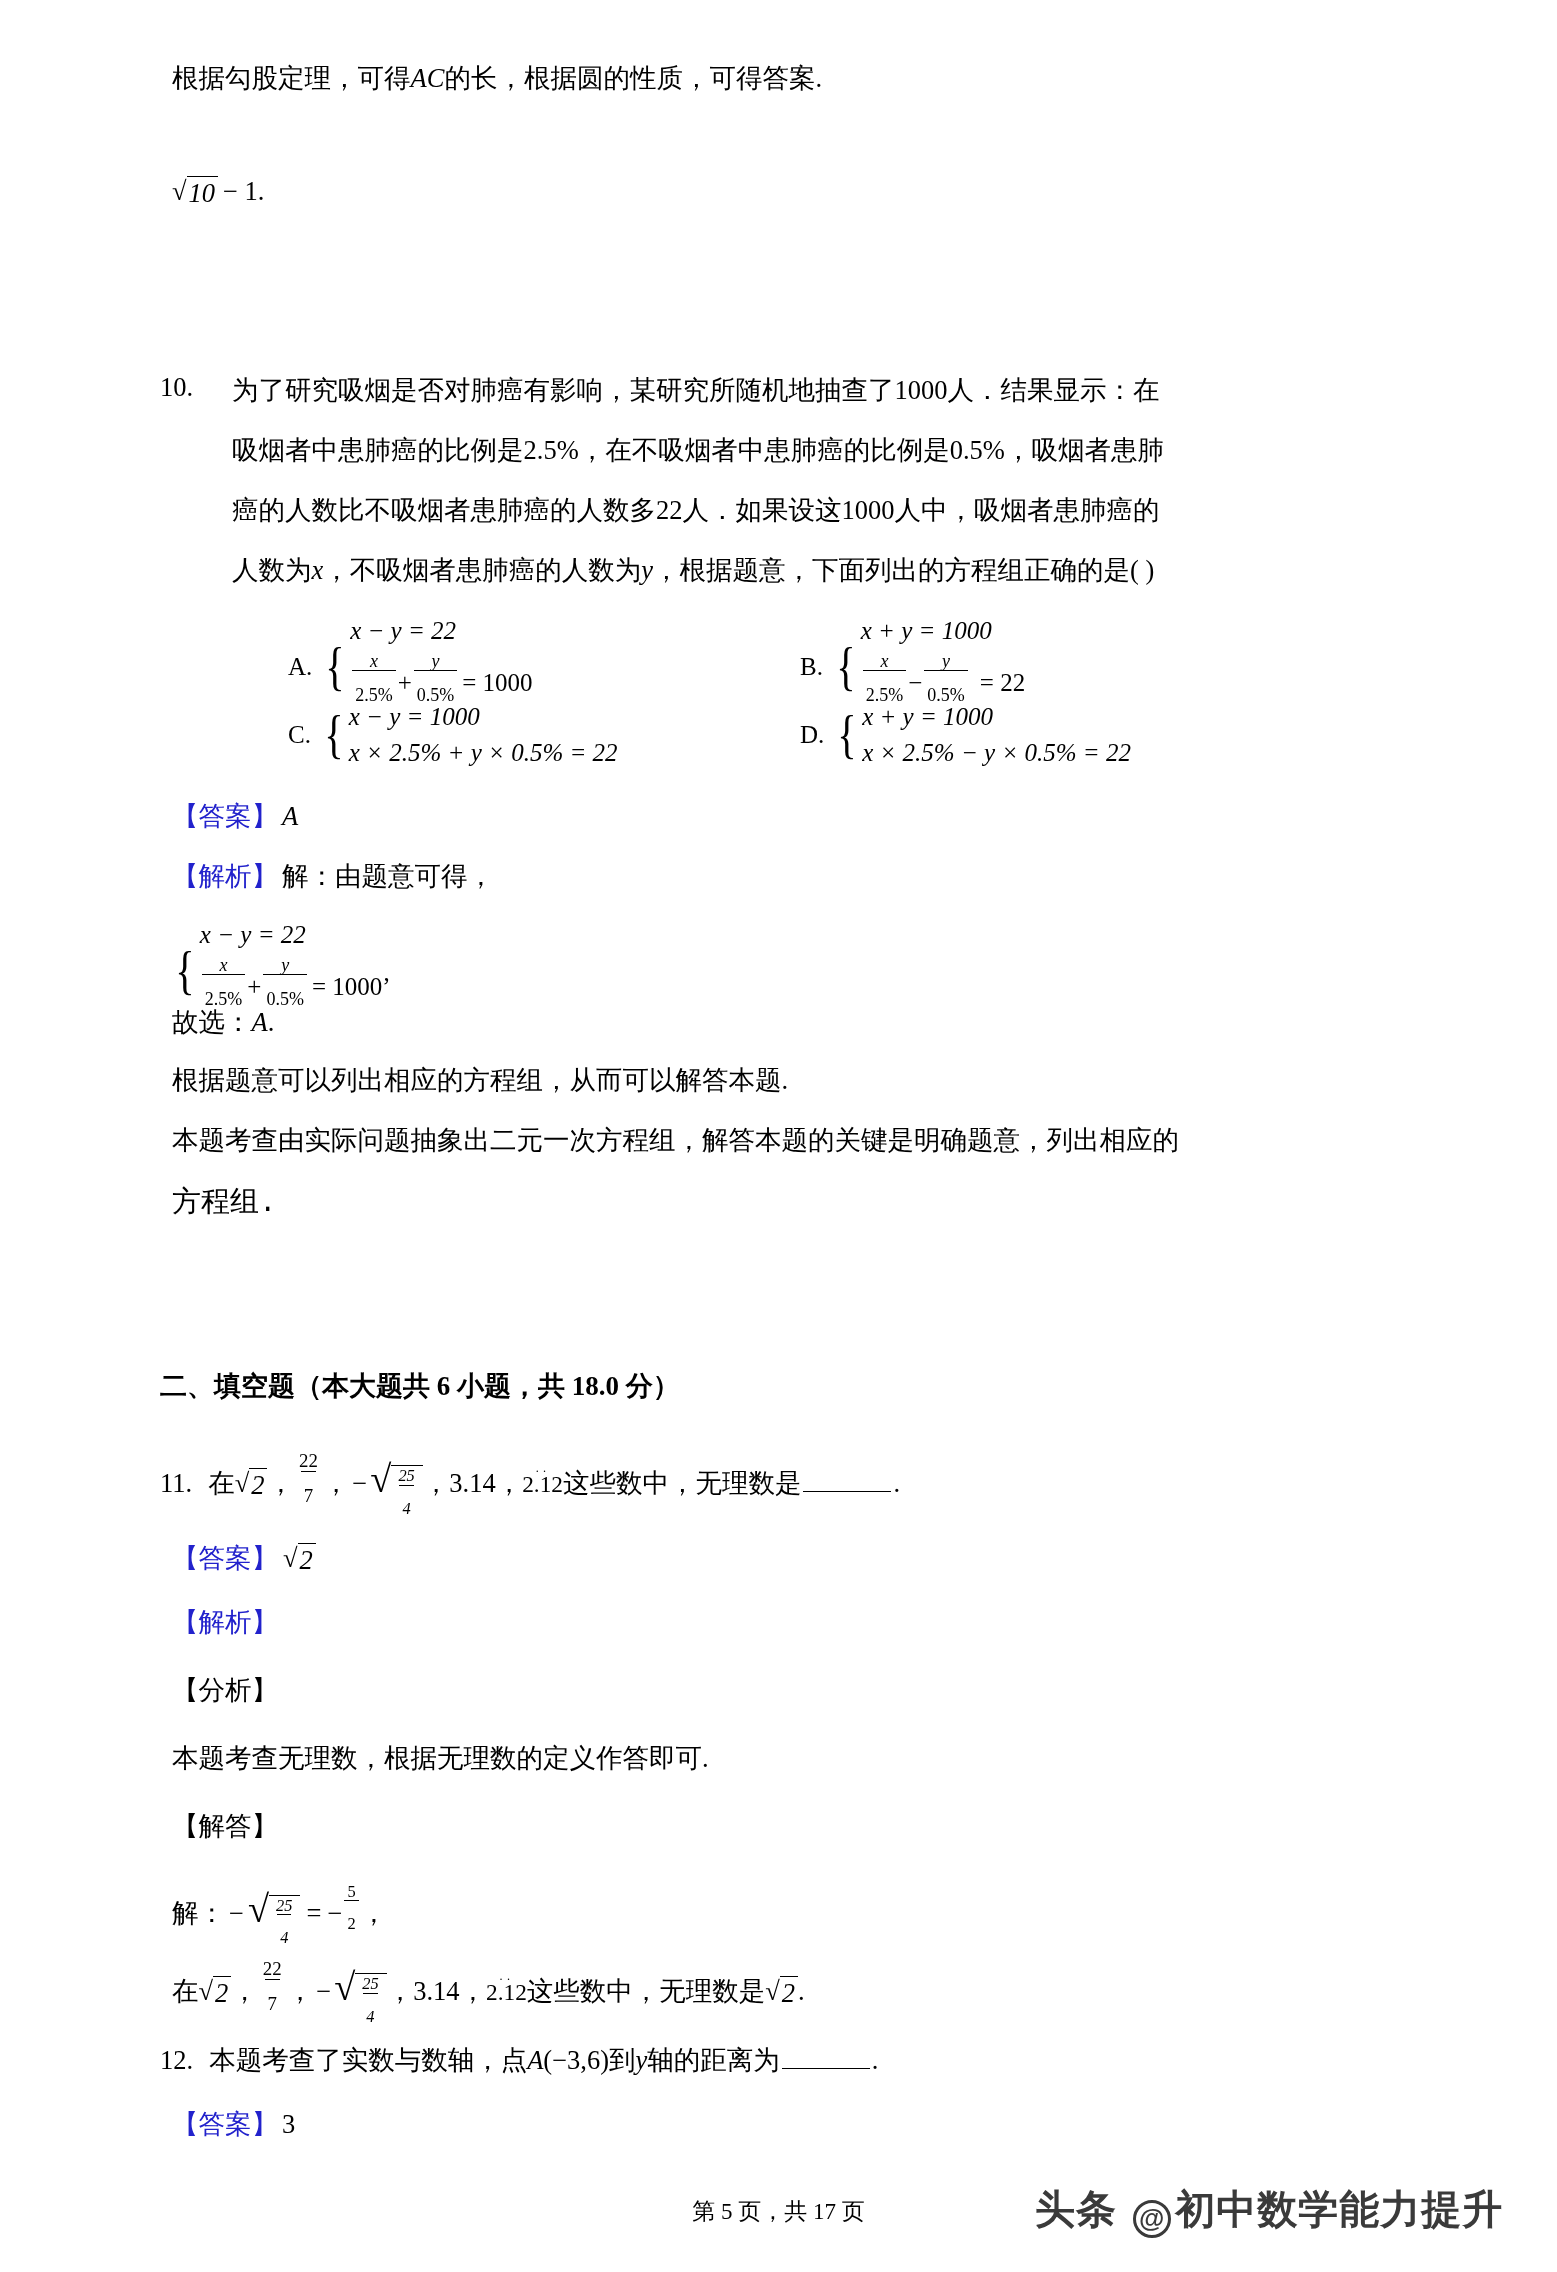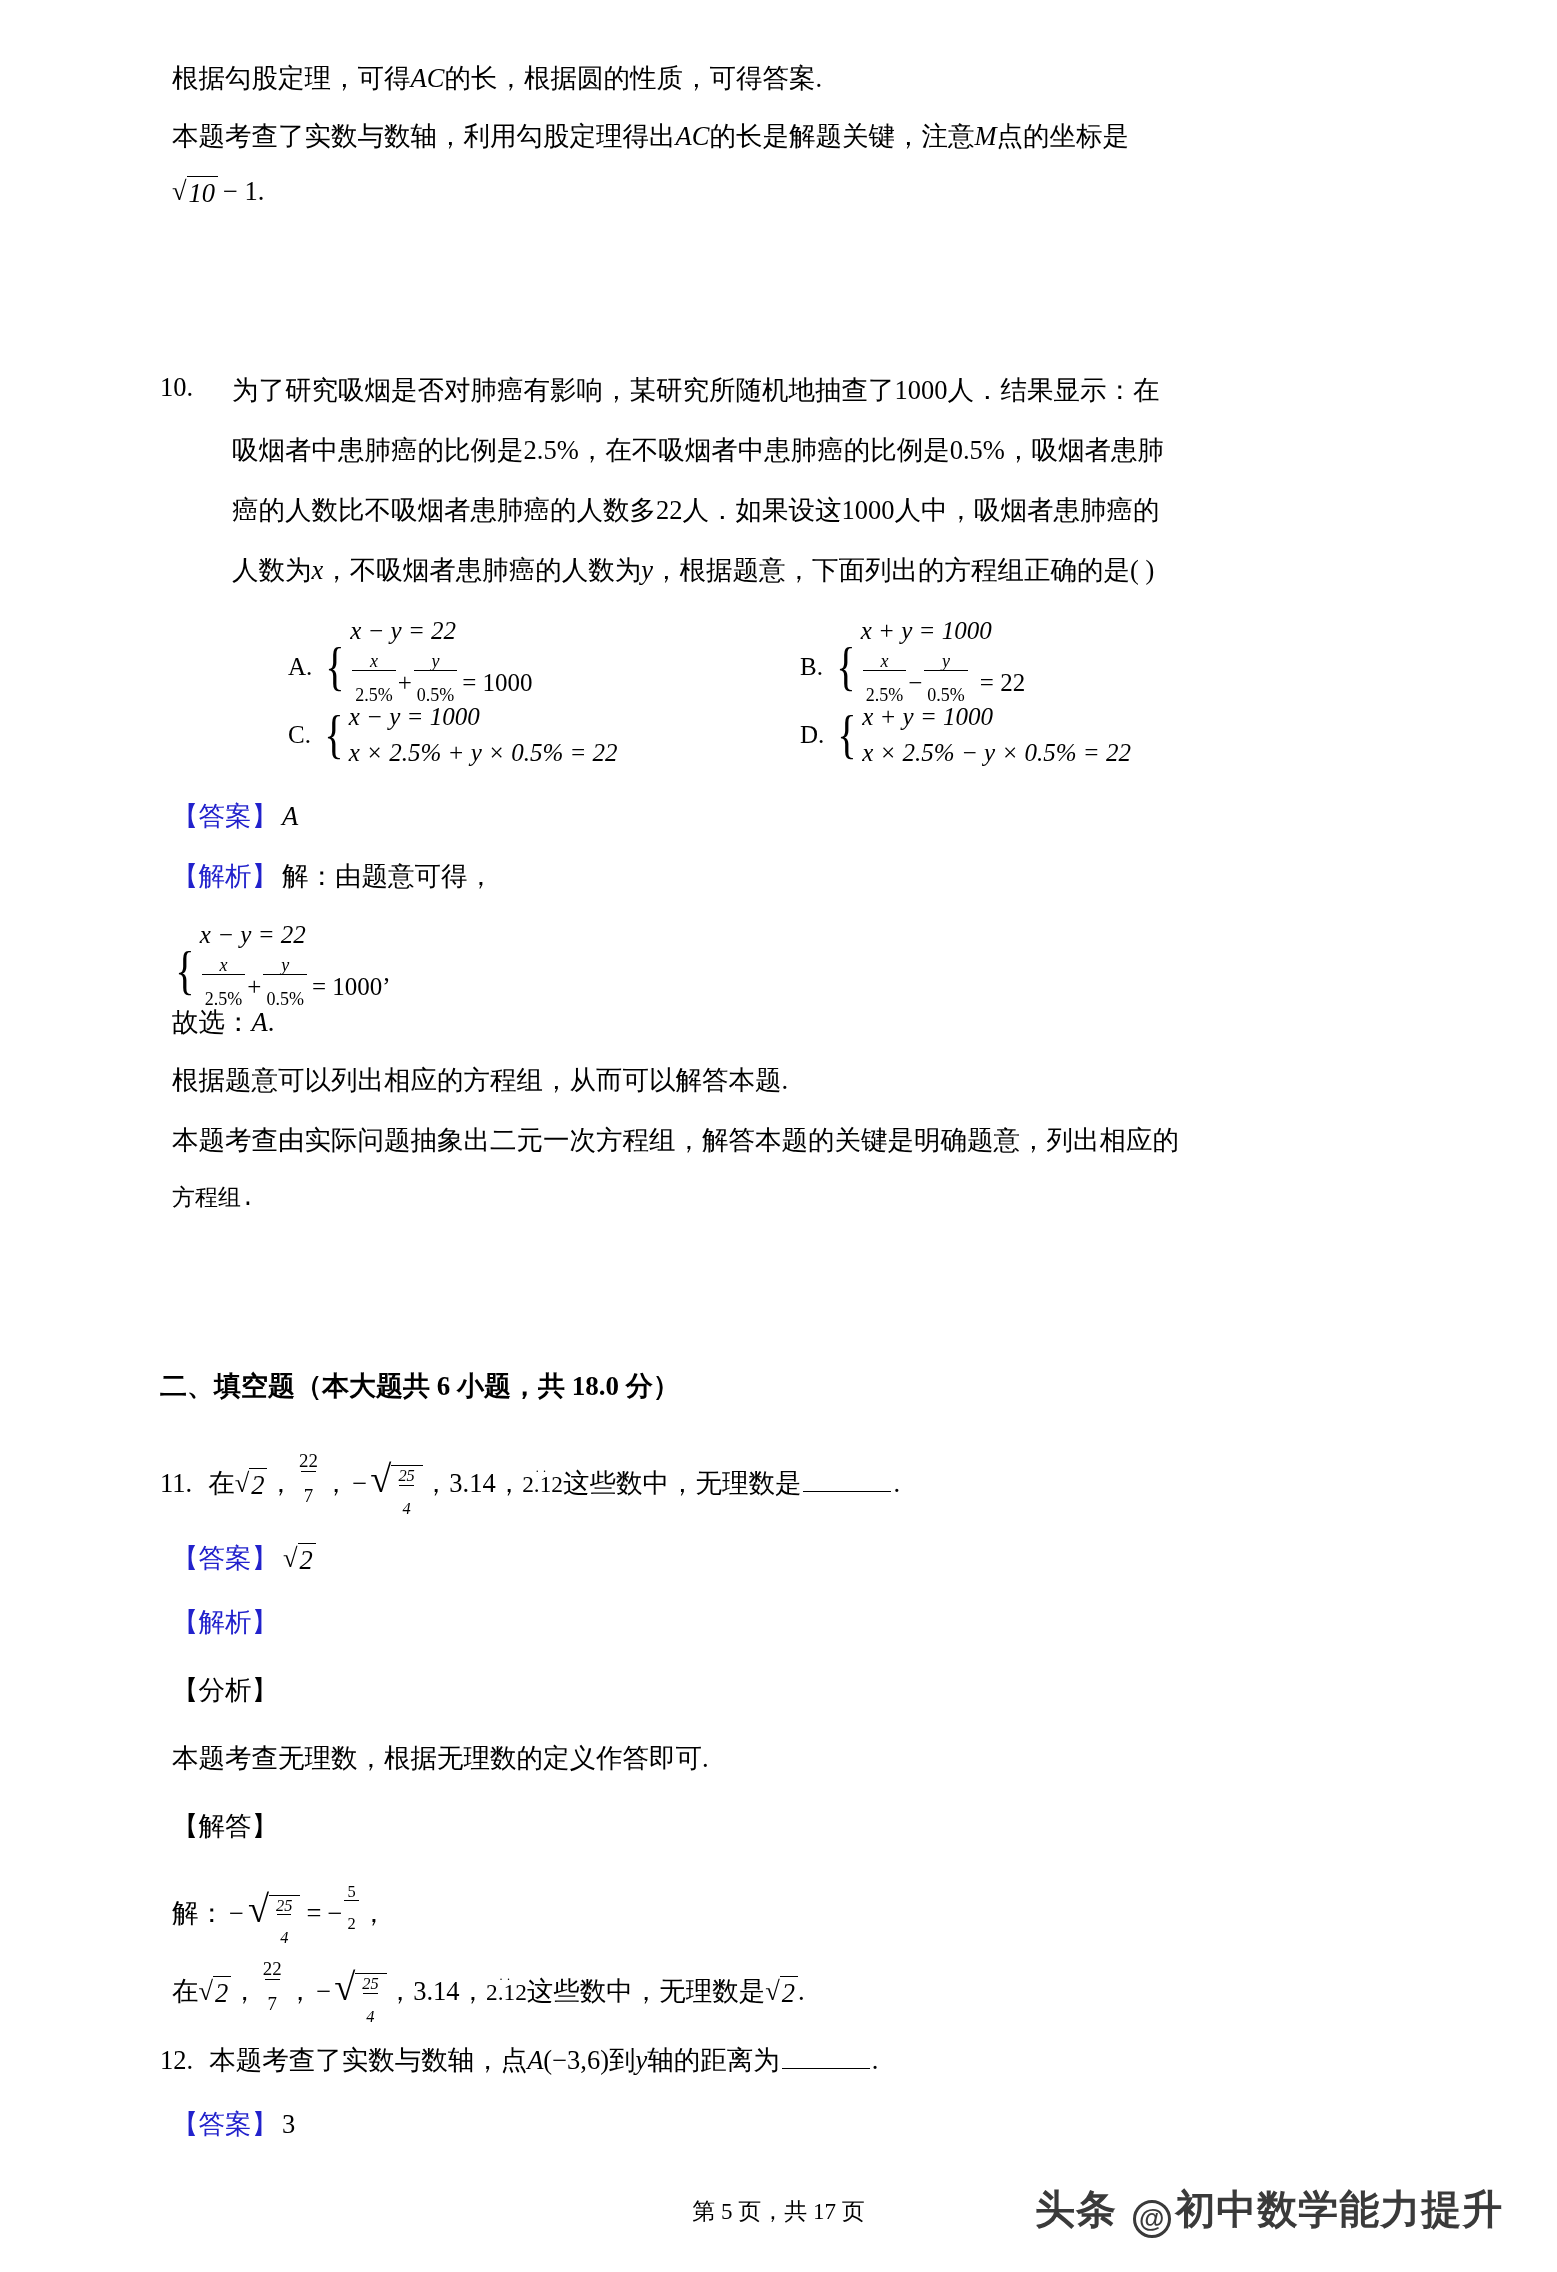--- a/index.html
+++ b/index.html
@@ -132,23 +132,20 @@
 </style>
 </head>
 <body>
 
 <div id="page">
 
   <div class="row" style="left:172px; top:60px; font-size:26.5px;">
     <span>根据勾股定理，可得</span><span class="ital">AC</span><span>的长，根据圆的性质，可得答案.</span>
   </div>
 
-  <div class="row" style="left:172px; top:118px; font-size:26.5px;">
-    <span>本题考查了实数与数轴，利用勾股定理得出</span><span class="ital">AC</span><span>的长是解题关键，注意</span><span class="ital">M</span><span>点的坐标是</span>
-  </div>
 
   <div class="row" style="left:172px; top:176px; font-size:26.5px;">
     <span class="sqrt">
         <span class="radsign">√</span>
         <span class="radicand">10</span>
       </span><span style="margin-left:5px;">− 1.</span>
   </div>
 
   <div class="row" style="left:160px; top:372px; font-size:26.5px;">
     <span>10.</span>
@@ -255,21 +252,21 @@
   <div class="row" style="left:172px; top:1004px; font-size:26.5px;">
     <span>故选：</span><span class="ital">A</span><span>.</span>
   </div>
 
   <div class="row" style="left:172px; top:1062px; font-size:26.5px;">
     <span>根据题意可以列出相应的方程组，从而可以解答本题.</span>
   </div>
   <div class="row" style="left:172px; top:1122px; font-size:26.5px;">
     <span>本题考查由实际问题抽象出二元一次方程组，解答本题的关键是明确题意，列出相应的</span>
   </div>
-  <div class="row" style="left:172px; top:1182px; font-size:23px;font-family:Liberation Mono, monospace;">
+  <div class="row" style="left:172px; top:1182px; font-size:29px;font-family:Liberation Mono, monospace;">
     <span>方程组.</span>
   </div>
 
   <div class="row bold" style="left:160px; top:1368px; font-size:27px;">
     <span>二、填空题（本大题共 </span><span>6</span><span> 小题，共 </span><span>18.0</span><span> 分）</span>
   </div>
 
   <div class="row" style="left:160px; top:1452px; font-size:26.5px;">
     <span style="margin-right:16px;">11.</span><span>在</span><span class="sqrt">
         <span class="radsign">√</span>

